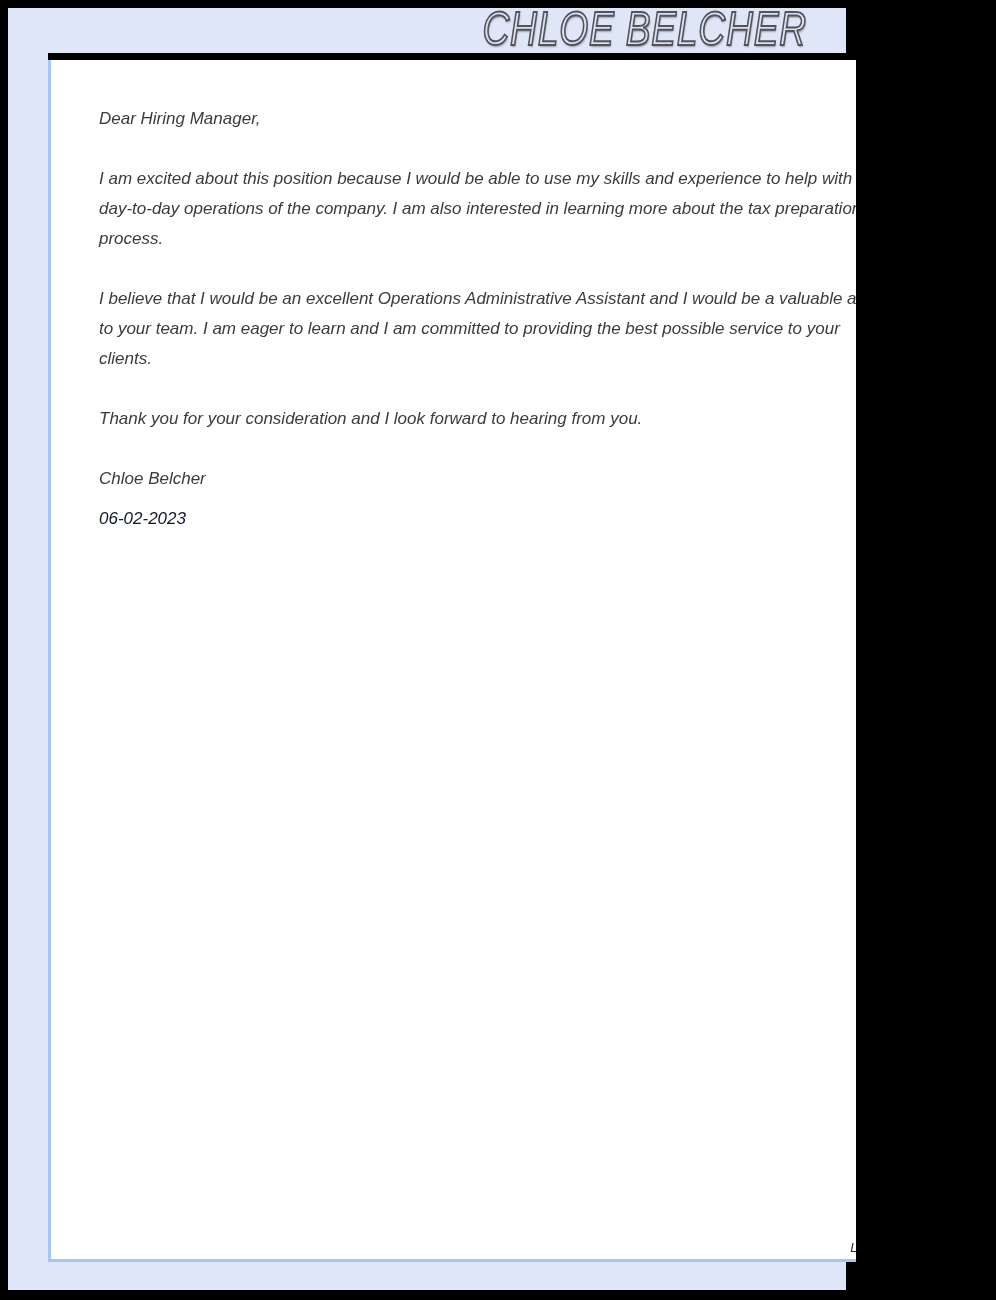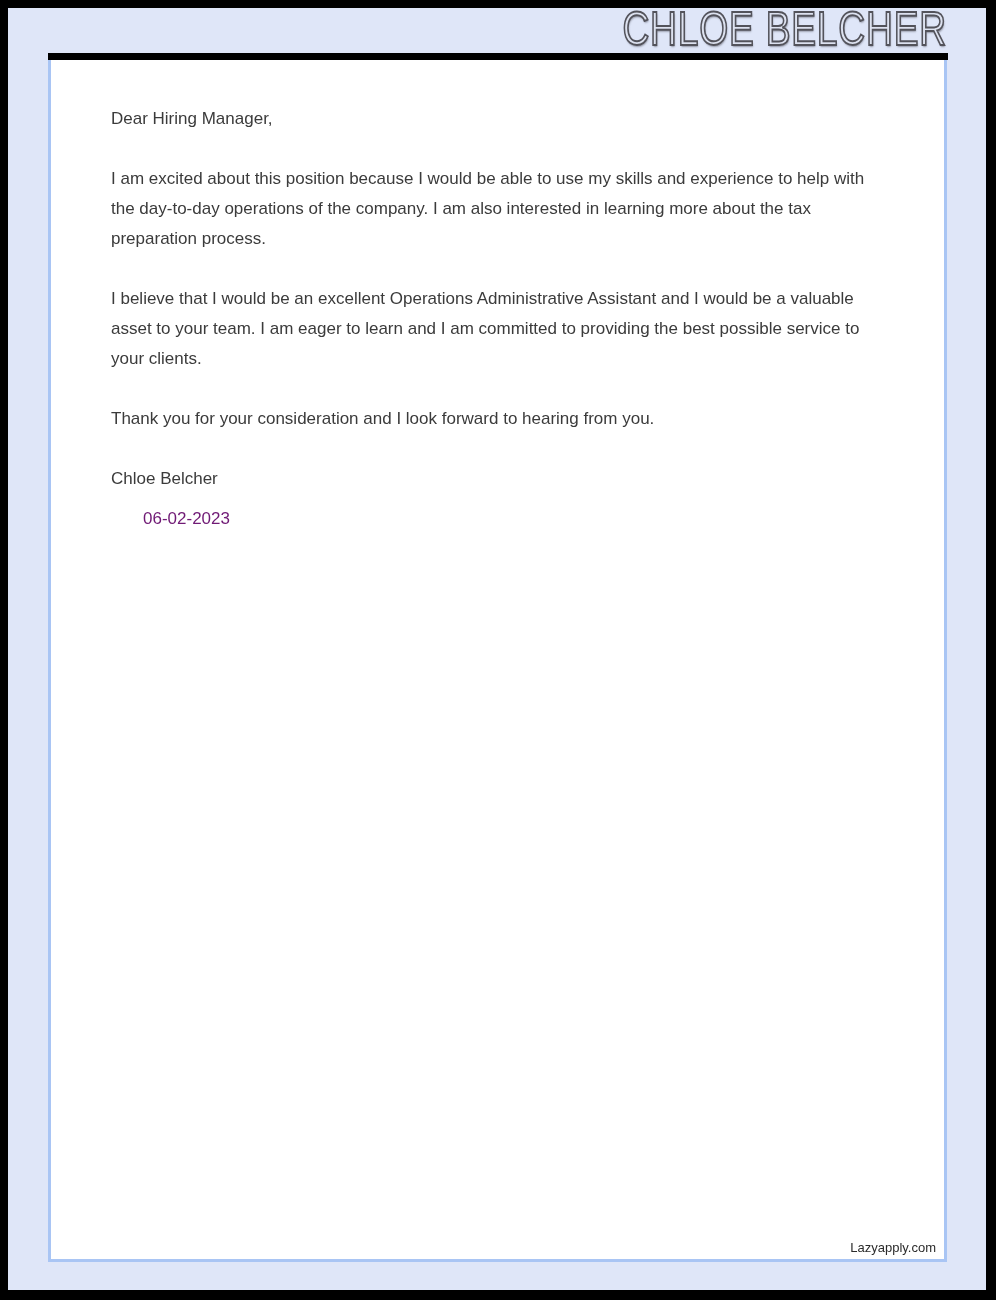--- a/index.html
+++ b/index.html
@@ -5,25 +5,26 @@
 <style>
   html, body {
     margin: 0;
     padding: 0;
     background: #000;
   }
   * { box-sizing: border-box; }
 
   .frame {
     position: relative;
-    width: 996px;
+    width: 856px;
     height: 1300px;
     background: #000;
     overflow: hidden;
     font-family: "Liberation Sans", sans-serif;
+    font-style: italic;
   }
 
   .canvas-bg {
     position: absolute;
     left: 8px;
     top: 8px;
     right: 10px;
     bottom: 10px;
     background: #dfe6f8;
   }
@@ -56,42 +57,40 @@
 
   .page {
     position: absolute;
     left: 48px;
     top: 60px;
     width: 899px;
     height: 1202px;
     background: #ffffff;
     border: 3px solid #a9c5f4;
     border-top: none;
-    padding-left: 12px;
   }
 
   .letter-body {
     padding: 44px 52px 0 48px;
     color: #3b3b3b;
     font-size: 17px;
     line-height: 30px;
   }
 
   .letter-body p {
     margin: 0 0 30px 0;
   }
 
   p.signature {
     margin-bottom: 10px;
   }
 
   p.letter-date {
-    color: #701a75;
+    color: #0f172a;
     margin-bottom: 0;
-    margin-left: 32px;
   }
 
   .watermark {
     position: absolute;
     right: 8px;
     bottom: 2px;
     font-size: 13px;
     line-height: 18px;
     color: #2b2b2b;
   }

